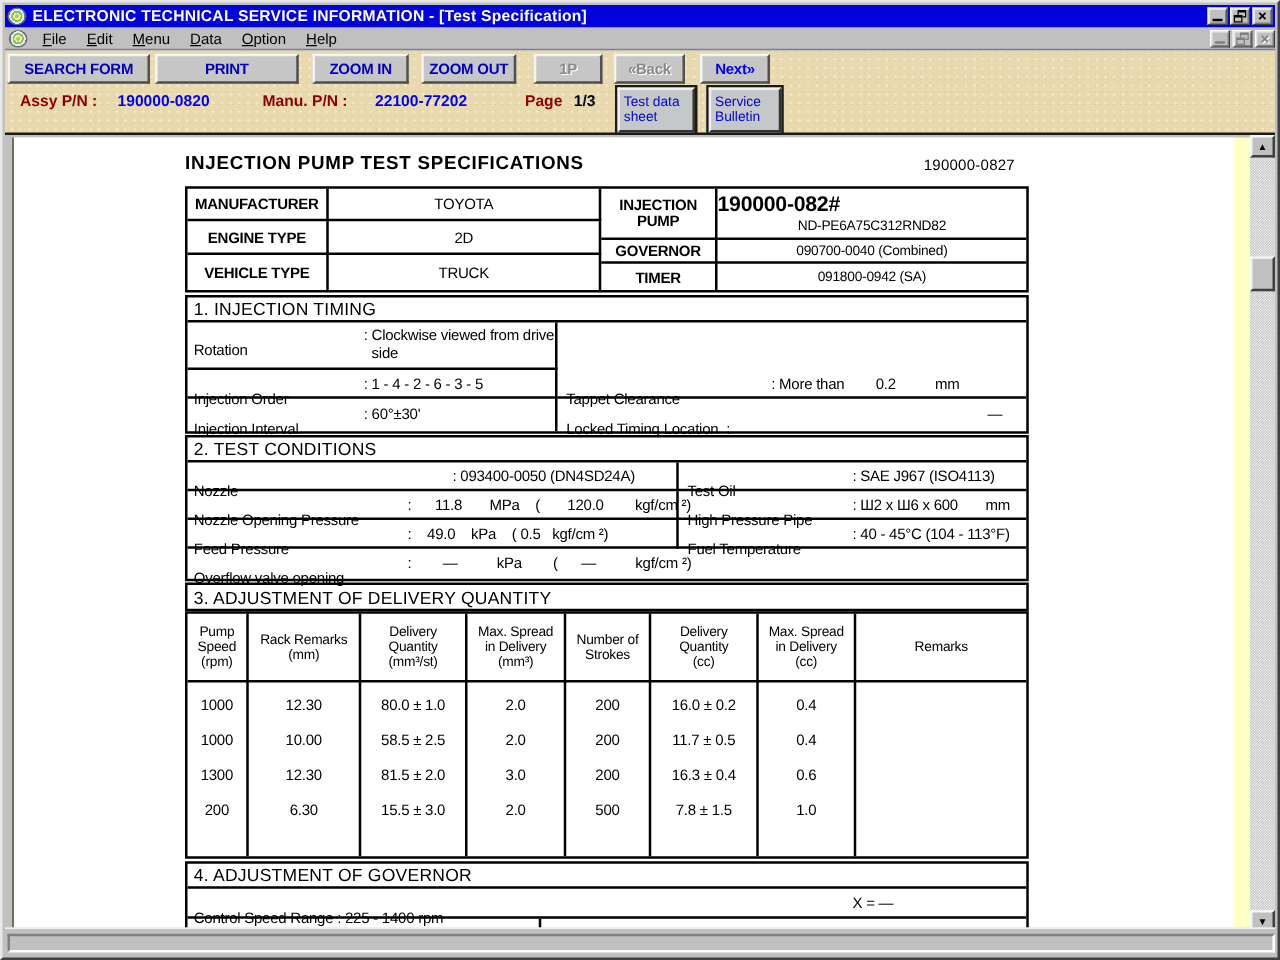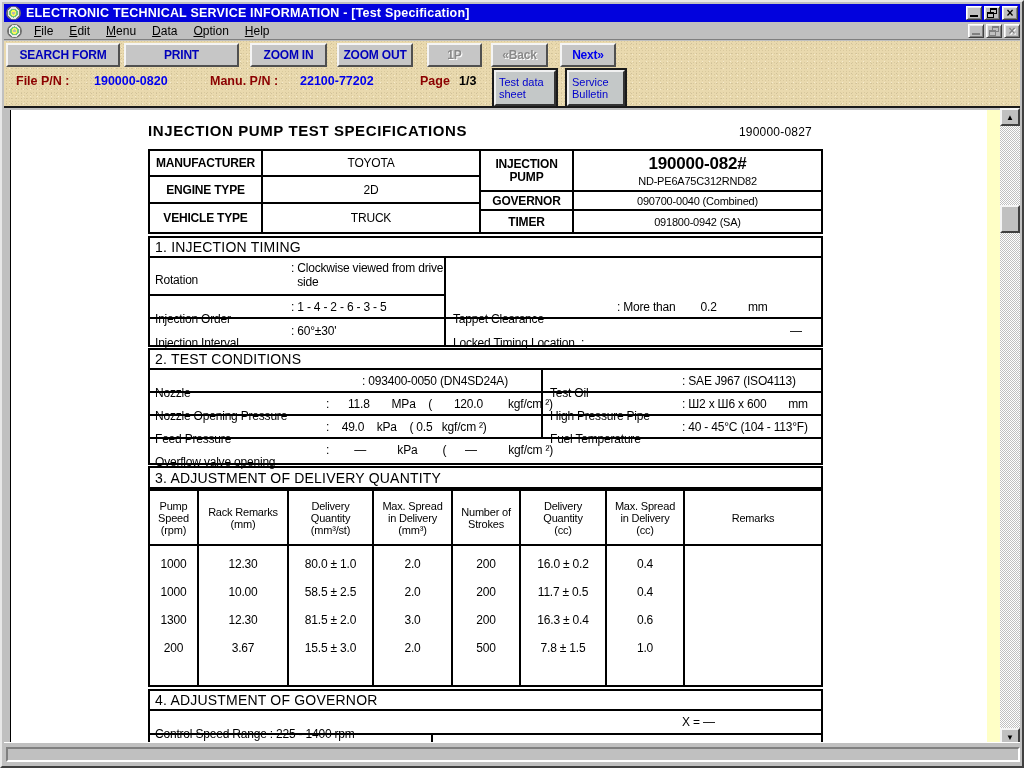--- a/index.html
+++ b/index.html
@@ -145,21 +145,21 @@
 
   <div class="band">
     <div class="tbtn" style="left:2px;width:114px">SEARCH FORM</div>
     <div class="tbtn" style="left:120px;width:115px">PRINT</div>
     <div class="tbtn" style="left:246px;width:77px">ZOOM IN</div>
     <div class="tbtn" style="left:333px;width:76px">ZOOM OUT</div>
     <div class="tbtn dis" style="left:423px;width:55px">1P</div>
     <div class="tbtn dis" style="left:487px;width:57px">«Back</div>
     <div class="tbtn" style="left:556px;width:56px;color:#0000ee">Next»</div>
 
-    <span class="info-text red" style="left:12px">File P/N :</span>
+    <span class="info-text red" style="left:12px">Assy P/N :</span>
     <span class="info-text blue" style="left:90px">190000-0820</span>
     <span class="info-text red" style="left:206px">Manu. P/N :</span>
     <span class="info-text blue" style="left:296px">22100-77202</span>
     <span class="info-text red" style="left:416px">Page</span>
     <span class="info-text blk" style="left:455px">1/3</span>
 
     <div class="pagebtn" style="left:490px;width:62px">Test data
 sheet</div>
     <div class="pagebtn" style="left:563px;width:58px">Service
 Bulletin</div>
@@ -174,21 +174,21 @@
       <div class="box" style="left:137px;top:39px;width:675px;height:85px">
         <div class="cell cc bb br" style="left:0;top:0;width:113px;height:26px;font-weight:bold">MANUFACTURER</div>
         <div class="cell cc bb br" style="left:113px;top:0;width:218px;height:26px">TOYOTA</div>
         <div class="cell cc bb br" style="left:0;top:26px;width:113px;height:27px;font-weight:bold">ENGINE TYPE</div>
         <div class="cell cc bb br" style="left:113px;top:26px;width:218px;height:27px">2D</div>
         <div class="cell cc br" style="left:0;top:53px;width:113px;height:28px;font-weight:bold">VEHICLE TYPE</div>
         <div class="cell cc br" style="left:113px;top:53px;width:218px;height:28px">TRUCK</div>
         <div class="cell cc bb br" style="left:331px;top:0;width:93px;height:41px;font-weight:bold;white-space:pre-line;line-height:13px">INJECTION
 PUMP</div>
         <div class="cell bb" style="left:424px;top:0;width:247px;height:41px">
-          <div class="abs" style="left:0;top:3px;width:247px;text-align:center;font-weight:bold;font-size:17px">190000-082#</div>
+          <div class="abs" style="left:0;top:3px;width:247px;font-weight:bold;font-size:17px">190000-082#</div>
           <div class="abs" style="left:0;top:24px;width:247px;text-align:center;font-size:11px">ND-PE6A75C312RND82</div>
         </div>
         <div class="cell cc bb br" style="left:331px;top:41px;width:93px;height:19px;font-weight:bold">GOVERNOR</div>
         <div class="cell cc bb" style="left:424px;top:41px;width:247px;height:19px;font-size:11px">090700-0040 (Combined)</div>
         <div class="cell cc br" style="left:331px;top:60px;width:93px;height:21px;font-weight:bold">TIMER</div>
         <div class="cell cc" style="left:424px;top:60px;width:247px;height:21px;font-size:11px">091800-0942 (SA)</div>
       </div>
 
       <div class="box" style="left:137px;top:126px;width:675px;height:111px">
         <div class="sechead bb" style="top:0;height:20px">1. INJECTION TIMING</div>
@@ -301,21 +301,21 @@
         <div class="dcell" style="left:0;top:115px;width:47px">1300</div>
         <div class="dcell" style="left:49px;top:115px;width:88px">12.30</div>
         <div class="dcell" style="left:139px;top:115px;width:83px">81.5 ± 2.0</div>
         <div class="dcell" style="left:224px;top:115px;width:77px">3.0</div>
         <div class="dcell" style="left:303px;top:115px;width:66px">200</div>
         <div class="dcell" style="left:371px;top:115px;width:84px">16.3 ± 0.4</div>
         <div class="dcell" style="left:457px;top:115px;width:76px">0.6</div>
         <div class="dcell" style="left:535px;top:115px;width:136px"></div>
 
         <div class="dcell" style="left:0;top:143px;width:47px">200</div>
-        <div class="dcell" style="left:49px;top:143px;width:88px">3.67</div>
+        <div class="dcell" style="left:49px;top:143px;width:88px">6.30</div>
         <div class="dcell" style="left:139px;top:143px;width:83px">15.5 ± 3.0</div>
         <div class="dcell" style="left:224px;top:143px;width:77px">2.0</div>
         <div class="dcell" style="left:303px;top:143px;width:66px">500</div>
         <div class="dcell" style="left:371px;top:143px;width:84px">7.8 ± 1.5</div>
         <div class="dcell" style="left:457px;top:143px;width:76px">1.0</div>
         <div class="dcell" style="left:535px;top:143px;width:136px"></div>
       </div>
 
       <div class="box" style="left:137px;top:579px;width:675px;height:70px">
         <div class="sechead bb" style="top:0;height:20px">4. ADJUSTMENT OF GOVERNOR</div>

